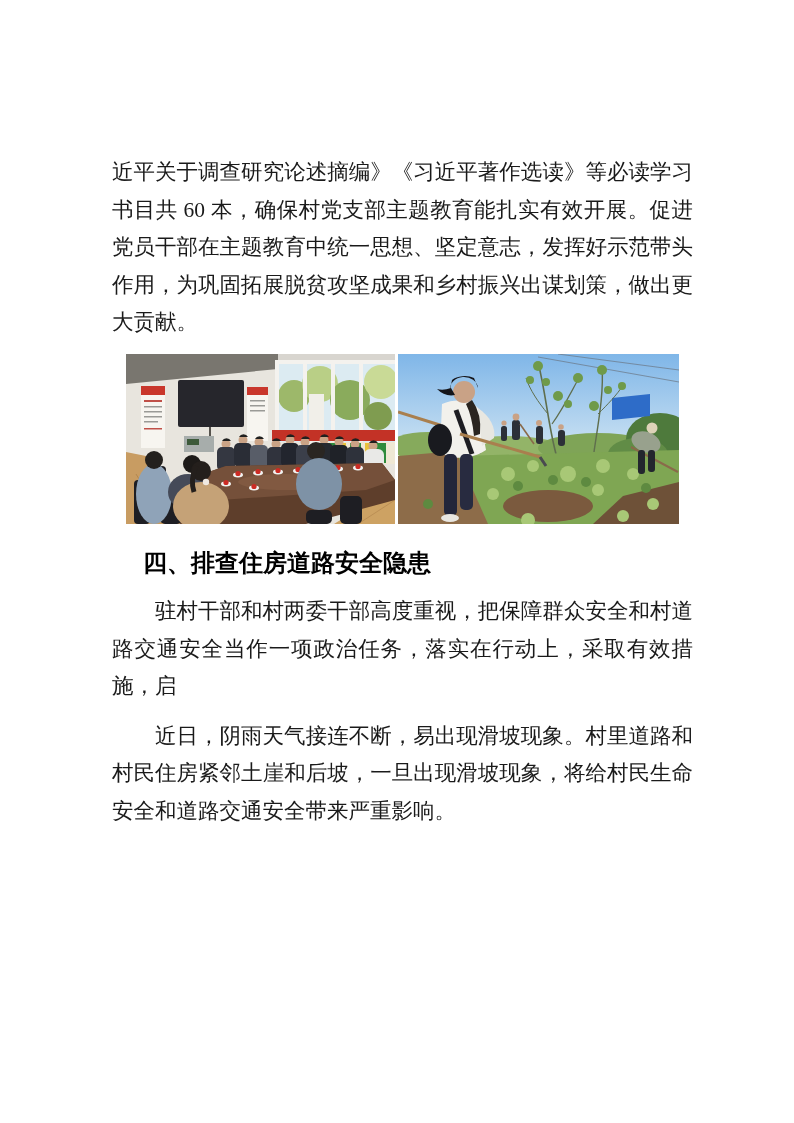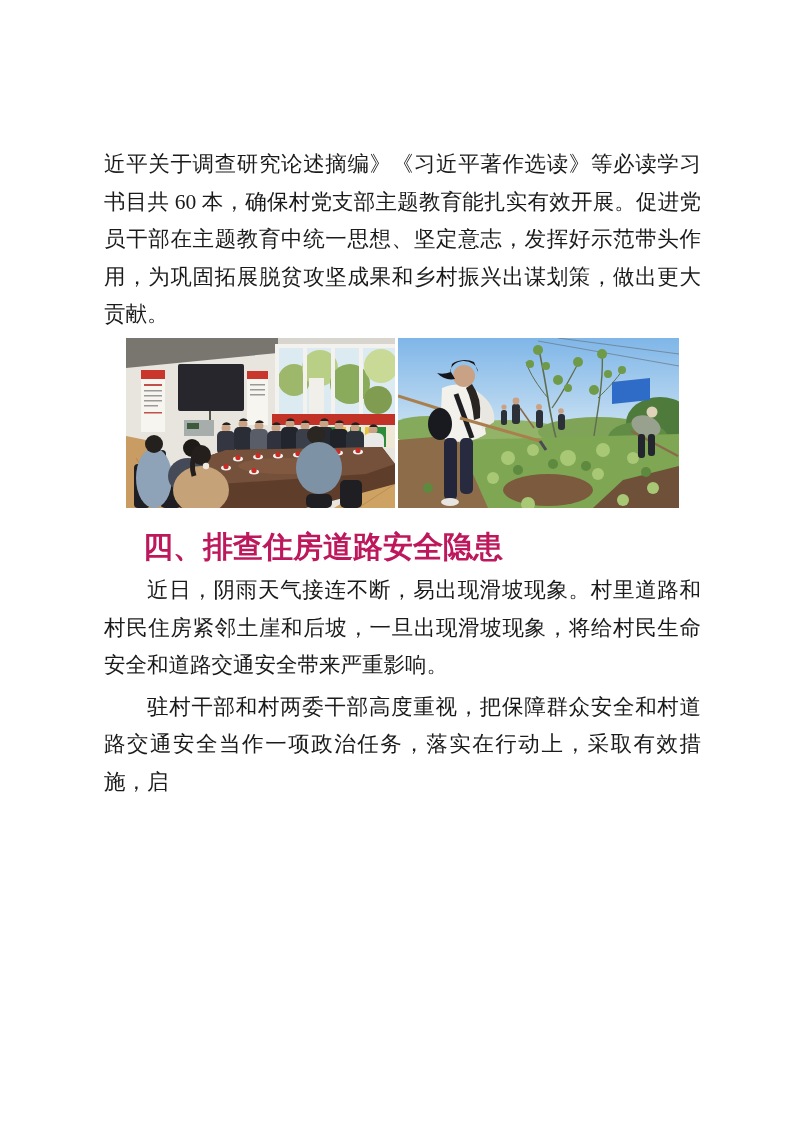--- a/index.html
+++ b/index.html
@@ -10,43 +10,43 @@
     overflow:hidden;
     font-family:"Liberation Serif","DejaVu Serif",serif;
     color:#1a1a1a;
   }
   .content{
     position:absolute;
     left:100px;top:142px;
     width:605px;
   }
   .par{
-    margin:4px;
+    margin:12px;
     font-size:21.5px;
     line-height:37.5px;
     text-align:justify;
     text-justify:inter-ideograph;
     word-break:break-all;
   }
   .par.indent{ text-indent:43px; }
   .photo-row{
     display:flex;
     gap:3px;
     margin:4px 0 0 26px;
     height:170px;
   }
   .photo-row svg{ display:block; }
   .heading{
     margin:20px 0 7px 0;
     font-family:"Liberation Sans","DejaVu Sans",sans-serif;
     font-weight:bold;
-    font-size:30px;
+    font-size:24px;
     line-height:37.5px;
     text-indent:43px;
-    color:#be185d;
+    color:#000000;
   }
 </style>
 </head>
 <body>
 
 <div class="page">
   <div class="content">
 
     <p class="par">近平关于调查研究论述摘编》《习近平著作选读》等必读学习书目共 60 本，确保村党支部主题教育能扎实有效开展。促进党员干部在主题教育中统一思想、坚定意志，发挥好示范带头作用，为巩固拓展脱贫攻坚成果和乡村振兴出谋划策，做出更大贡献。</p>
 
@@ -314,18 +314,18 @@
             <ellipse cx="52" cy="164" rx="9" ry="4" fill="#e8e6e0"></ellipse>
             <line x1="62" y1="80" x2="142" y2="103" stroke="#a97f4e" stroke-width="3"></line>
             <line x1="142" y1="103" x2="148" y2="112" stroke="#4a4a50" stroke-width="3"></line>
           </g>
         </g>
       </svg>
     </div>
 
     <h3 class="heading">四、排查住房道路安全隐患</h3>
 
+    <p class="par indent">驻村干部和村两委干部高度重视，把保障群众安全和村道路交通安全当作一项政治任务，落实在行动上，采取有效措施，启</p>
+
     <p class="par indent">近日，阴雨天气接连不断，易出现滑坡现象。村里道路和村民住房紧邻土崖和后坡，一旦出现滑坡现象，将给村民生命安全和道路交通安全带来严重影响。</p>
-
-    <p class="par indent">驻村干部和村两委干部高度重视，把保障群众安全和村道路交通安全当作一项政治任务，落实在行动上，采取有效措施，启</p>
 
   </div>
 </div>
 
 </body></html>

